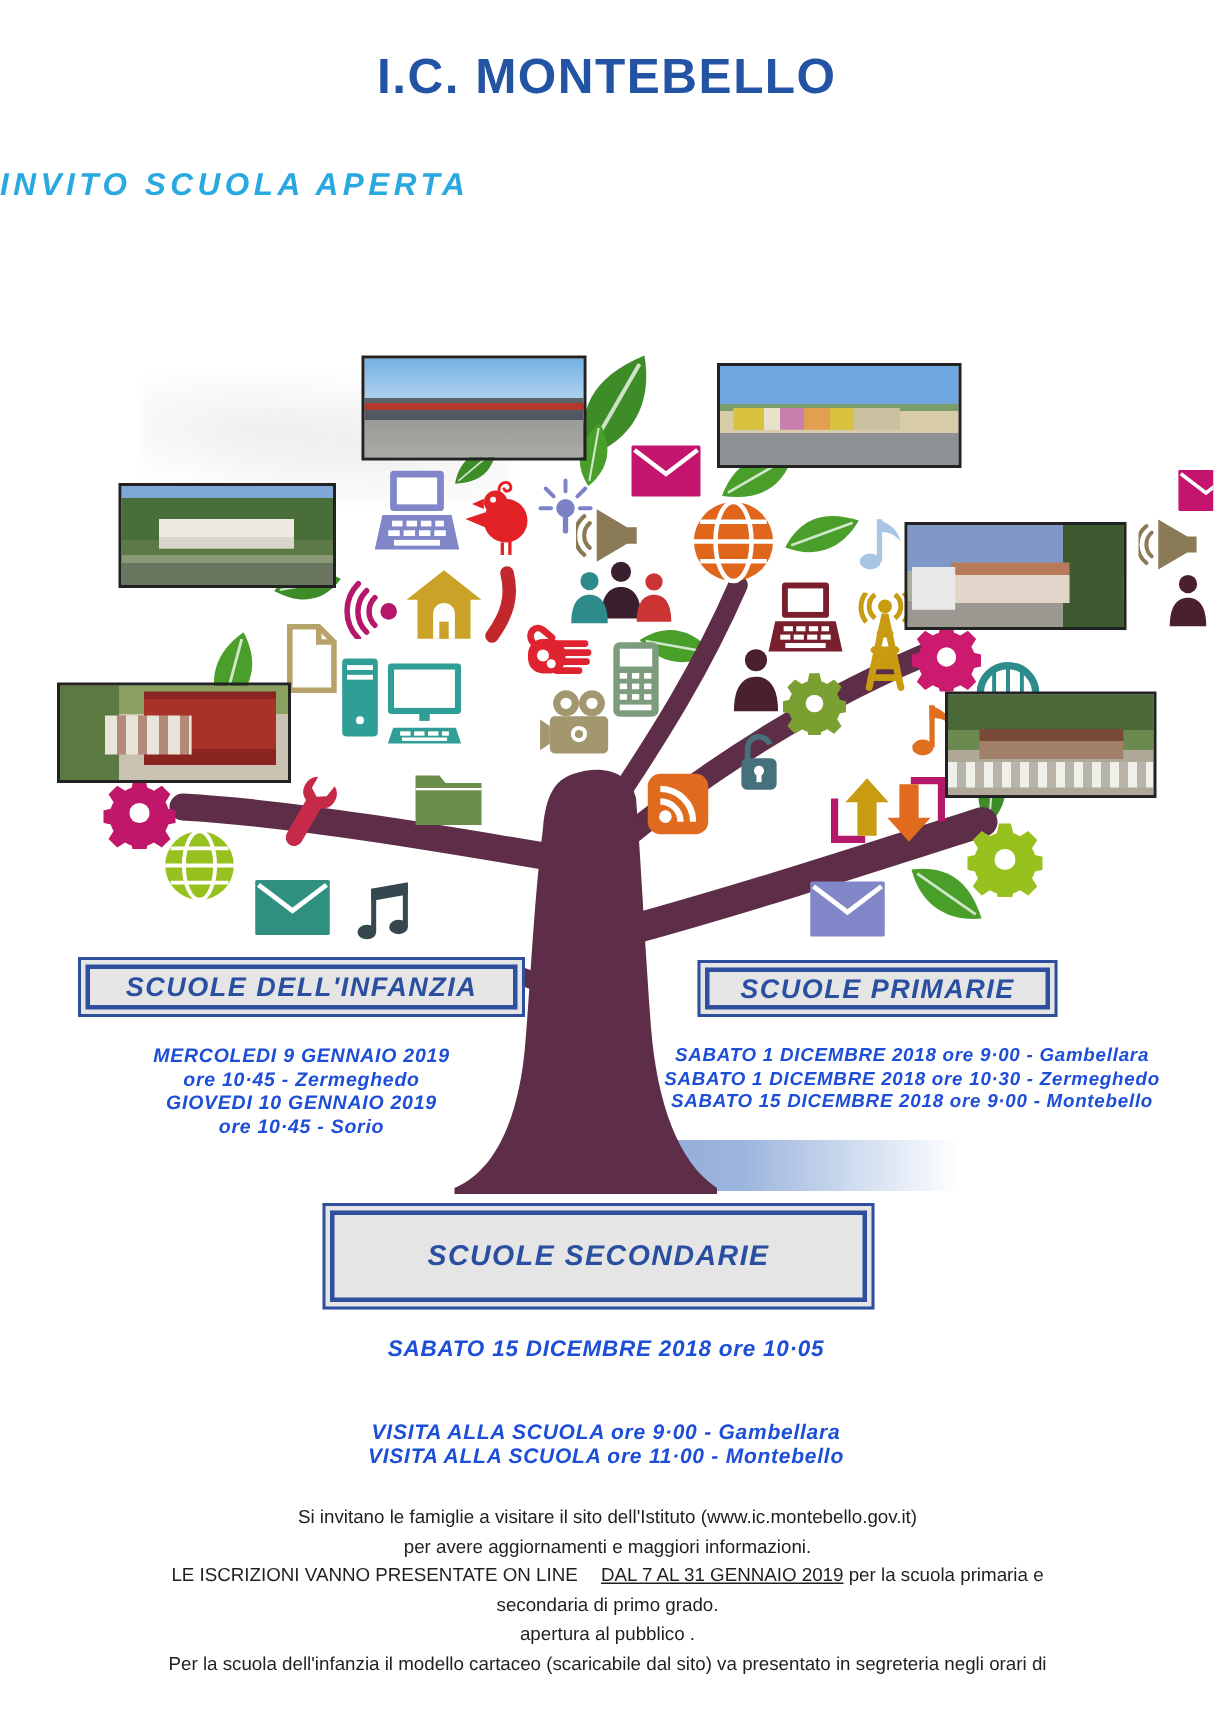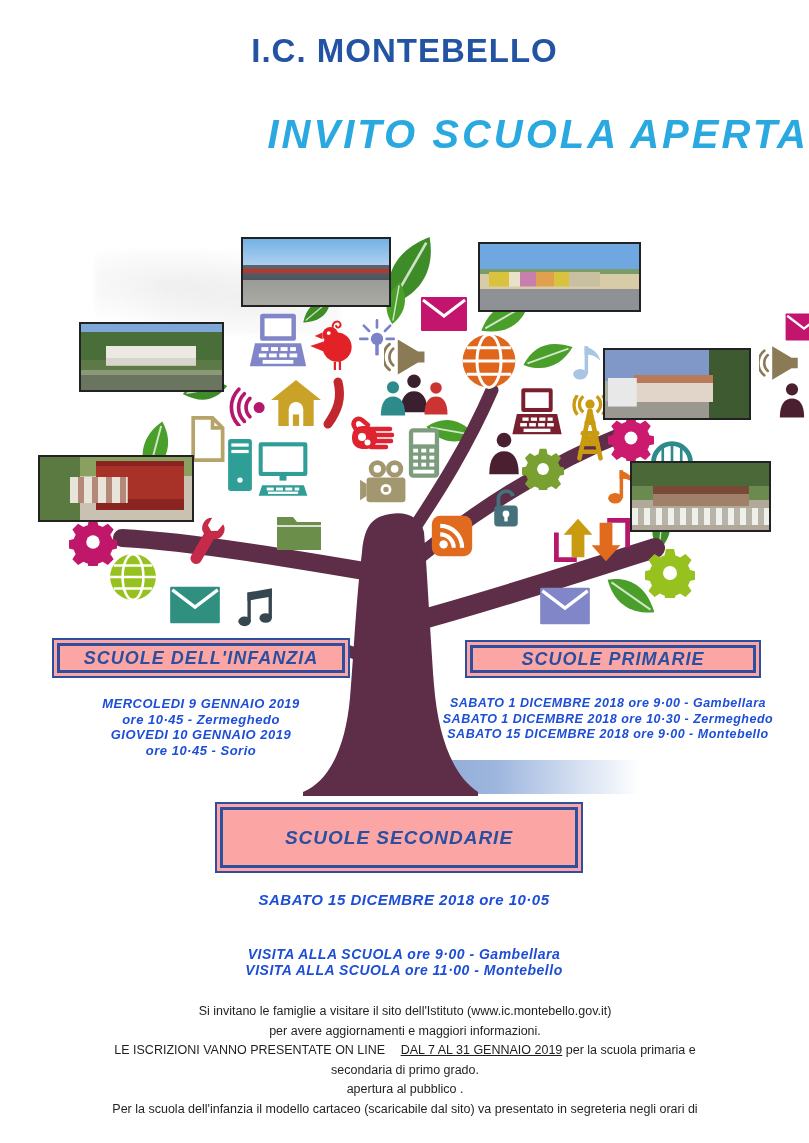--- a/index.html
+++ b/index.html
@@ -1,21 +1,21 @@
 <!DOCTYPE html>
 <html><head>
 <meta charset="utf-8">
 <style>
   html,body{margin:0;padding:0;background:#fff;}
   .page{position:relative;width:809px;height:1143px;background:#ffffff;margin:0 auto;
         overflow:hidden;font-family:"Liberation Sans",sans-serif;}
   .title{position:absolute;top:32px;left:0;width:100%;text-align:center;
          font-size:33px;font-weight:bold;color:#2353a3;letter-spacing:1px;}
-  .subtitle{position:absolute;top:112px;left:0;width:100%;text-align:right;
-            font-size:40px;font-weight:bold;font-style:italic;color:#29a9e0;letter-spacing:3px;}
+  .subtitle{position:absolute;top:112px;left:0;width:100%;text-align:left;
+            font-size:21px;font-weight:bold;font-style:italic;color:#29a9e0;letter-spacing:3px;}
   .watermark{position:absolute;left:95px;top:250px;width:245px;height:85px;
              background:radial-gradient(ellipse at 30% 40%, rgba(140,140,140,.12), transparent 60%),
                         radial-gradient(ellipse at 70% 65%, rgba(140,140,140,.10), transparent 60%);
              filter:blur(2px);z-index:0;}
   .collage{position:absolute;left:0;top:0;width:809px;height:1143px;}
   .icn{position:absolute;z-index:3;overflow:visible;}
   .leafz{z-index:1;}
   .treesvg{position:absolute;left:0;top:230px;z-index:2;}
   .ground{position:absolute;left:408px;top:760px;width:252px;height:34px;z-index:1;
           background:linear-gradient(90deg,#8ba7d5 0%,#9db6de 35%,rgba(237,242,249,0) 92%);}
@@ -45,26 +45,26 @@
       linear-gradient(90deg,#5a7a42 0 26%,rgba(0,0,0,0) 26%),
       linear-gradient(180deg,#8aa060 0 30%,#c9c2b2 30% 100%);
       background-size:38% 42%,58% 78%,100% 100%,100% 100%;
       background-position:32% 55%,88% 30%,0 0,0 0;}
   .p6{left:630px;top:461px;width:141px;height:71px;
       background-image:repeating-linear-gradient(90deg,#f0f0ea 0 6px,#b8b4aa 6px 12px),
       linear-gradient(180deg,#7a4a38 0 40%,#a08068 40% 100%),
       linear-gradient(180deg,#4a6838 0 35%,#6a8a50 35% 55%,#b0a898 55% 100%);
       background-size:100% 26%,70% 30%,100% 100%;
       background-position:0 90%,50% 48%,0 0;}
-  .box{position:absolute;border:2px solid #2d4f9e;background:#fca5a5;padding:3px;z-index:6;box-sizing:border-box;}
+  .box{position:absolute;border:2px solid #2d4f9e;background:#e5e5e5;padding:3px;z-index:6;box-sizing:border-box;}
   .box-inner{border:3px solid #2d4f9e;height:100%;box-sizing:border-box;
              display:flex;flex-direction:column;align-items:center;justify-content:center;}
   .box-head{font-weight:bold;font-style:italic;color:#2b4fa0;letter-spacing:1px;white-space:nowrap;}
   .b1{left:52px;top:638px;width:298px;height:40px;}
-  .b2{left:465px;top:640px;width:296px;height:38px;text-align:right;}
+  .b2{left:465px;top:640px;width:240px;height:38px;text-align:right;}
   .b3{left:215px;top:802px;width:368px;height:71px;}
   .b1 .box-head,.b2 .box-head{font-size:18px;}
   .b3 .box-head{font-size:19px;line-height:27px;}
   .sched{position:absolute;color:#1d4ed8;font-weight:bold;font-style:italic;
          text-align:center;letter-spacing:0.5px;z-index:6;}
   .s-inf{left:52px;top:696px;width:298px;font-size:13px;line-height:15.5px;}
   .s-pri{left:420px;top:696px;width:376px;font-size:12.5px;line-height:15.5px;}
   .s-sec{left:104px;top:891px;width:600px;font-size:15px;}
   .s-vis{left:104px;top:934px;width:600px;font-size:14px;line-height:16px;margin-top:12px;}
   .footer{position:absolute;left:60px;top:1002px;width:690px;z-index:6;

